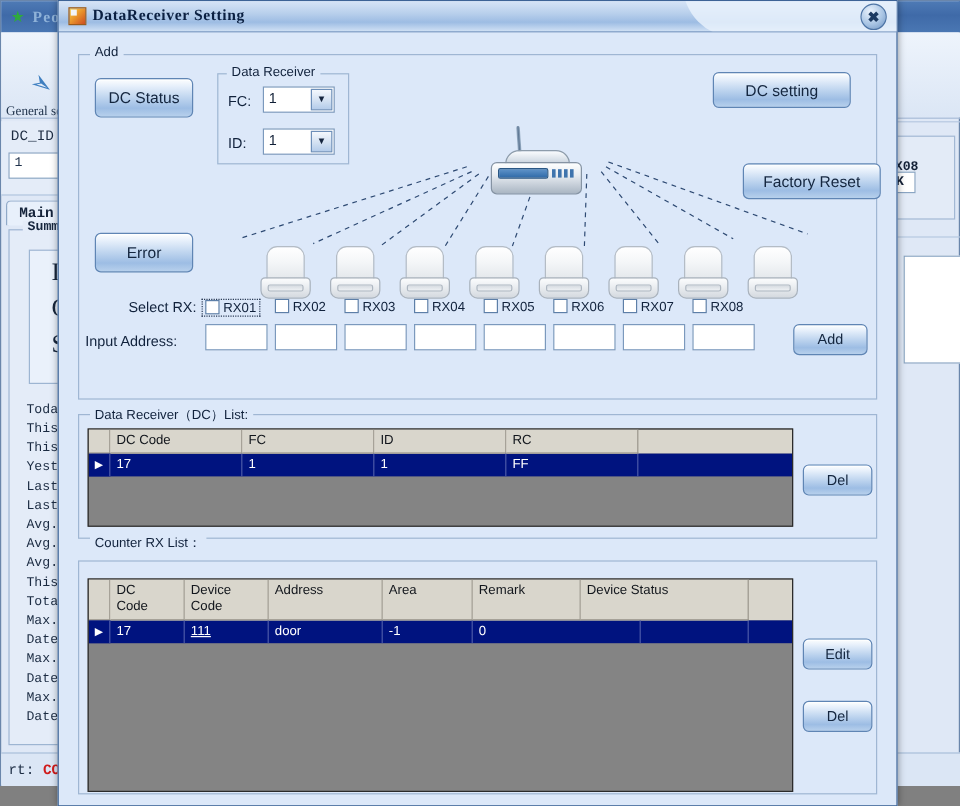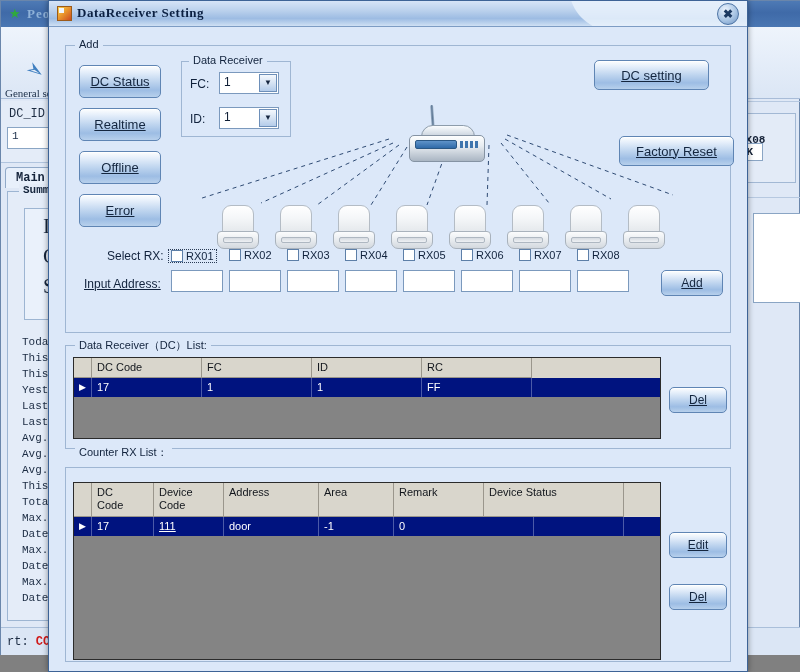--- a/index.html
+++ b/index.html
@@ -174,21 +174,21 @@
   }
 
   
   .btn {
     position: absolute;
     background: linear-gradient(180deg,#fdfefe 0%,#e7f0fb 18%,#bcd3ee 52%,#9dbde4 78%,#b7d0ec 100%);
     border: 1px solid #5f85b4; border-radius: 5px;
     color: #14263f; font-size: 12px;
     text-align: right; cursor: default;
     box-shadow: inset 0 1px 0 rgba(255,255,255,.85);
-    display: flex; align-items: center; justify-content: center; text-decoration: underline;
+    display: flex; align-items: center; justify-content: center;
   }
   .btn-lg { width: 82px; height: 33px; font-size: 13px; }
   .btn-r  { width: 115px; height: 30px; font-size: 13px; }
   .btn-sm { width: 58px; height: 26px; font-size: 12px; }
 
   
   .combo {
     position: absolute; width: 60px; height: 22px;
     background: #fff; border: 1px solid #7b99bd;
     font-size: 12px; color: #101f36; padding: 2px 0 0 4px;
@@ -383,22 +383,20 @@
           <line x1="358" y1="120" x2="322" y2="178"></line>
           <line x1="398" y1="122" x2="378" y2="178"></line>
           <line x1="440" y1="118" x2="438" y2="178"></line>
           <line x1="452" y1="116" x2="500" y2="176"></line>
           <line x1="456" y1="112" x2="562" y2="172"></line>
           <line x1="458" y1="108" x2="624" y2="168"></line>
         </g>
       </svg>
 
       <div class="btn btn-lg" style="left:30px; top:38px;">DC Status</div>
-      <div class="btn btn-lg" style="left:30px; top:81px;">Realtime</div>
-      <div class="btn btn-lg" style="left:30px; top:124px;">Offline</div>
       <div class="btn btn-lg" style="left:30px; top:167px;">Error</div>
 
       <div class="btn btn-r" style="left:545px; top:33px;">DC setting</div>
       <div class="btn btn-r" style="left:570px; top:109px;">Factory Reset</div>
 
       <div class="gbox" style="left:132px; top:34px; width:110px; height:76px; background:#dce8f9;"></div>
       <span class="gbox-cap" style="left:140px; top:27px;">Data Receiver</span>
       <span class="flabel" style="left:141px; top:50px;">FC:</span>
       <div class="combo" style="left:170px; top:45px;">
         <span>1</span>
@@ -480,21 +478,21 @@
           <div class="chk focused" style="left: 122px; top: 222px;"><span class="chk-box"></span><span>RX01</span></div>
           <div class="chk" style="left: 180px; top: 222px;"><span class="chk-box"></span><span>RX02</span></div>
           <div class="chk" style="left: 238px; top: 222px;"><span class="chk-box"></span><span>RX03</span></div>
           <div class="chk" style="left: 296px; top: 222px;"><span class="chk-box"></span><span>RX04</span></div>
           <div class="chk" style="left: 354px; top: 222px;"><span class="chk-box"></span><span>RX05</span></div>
           <div class="chk" style="left: 412px; top: 222px;"><span class="chk-box"></span><span>RX06</span></div>
           <div class="chk" style="left: 470px; top: 222px;"><span class="chk-box"></span><span>RX07</span></div>
           <div class="chk" style="left: 528px; top: 222px;"><span class="chk-box"></span><span>RX08</span></div>
         </div>
 
-      <span class="flabel" style="left:35px; top:250px;text-decoration:underline;">Input Address:</span>
+      <span class="flabel" style="left:22px; top:250px;">Input Address:</span>
       <div id="addr-inputs">
           <div class="addr-input" style="left: 122px; top: 243px; width: 52px;"></div>
           <div class="addr-input" style="left: 180px; top: 243px; width: 52px;"></div>
           <div class="addr-input" style="left: 238px; top: 243px; width: 52px;"></div>
           <div class="addr-input" style="left: 296px; top: 243px; width: 52px;"></div>
           <div class="addr-input" style="left: 354px; top: 243px; width: 52px;"></div>
           <div class="addr-input" style="left: 412px; top: 243px; width: 52px;"></div>
           <div class="addr-input" style="left: 470px; top: 243px; width: 52px;"></div>
           <div class="addr-input" style="left: 528px; top: 243px; width: 52px;"></div>
         </div>

